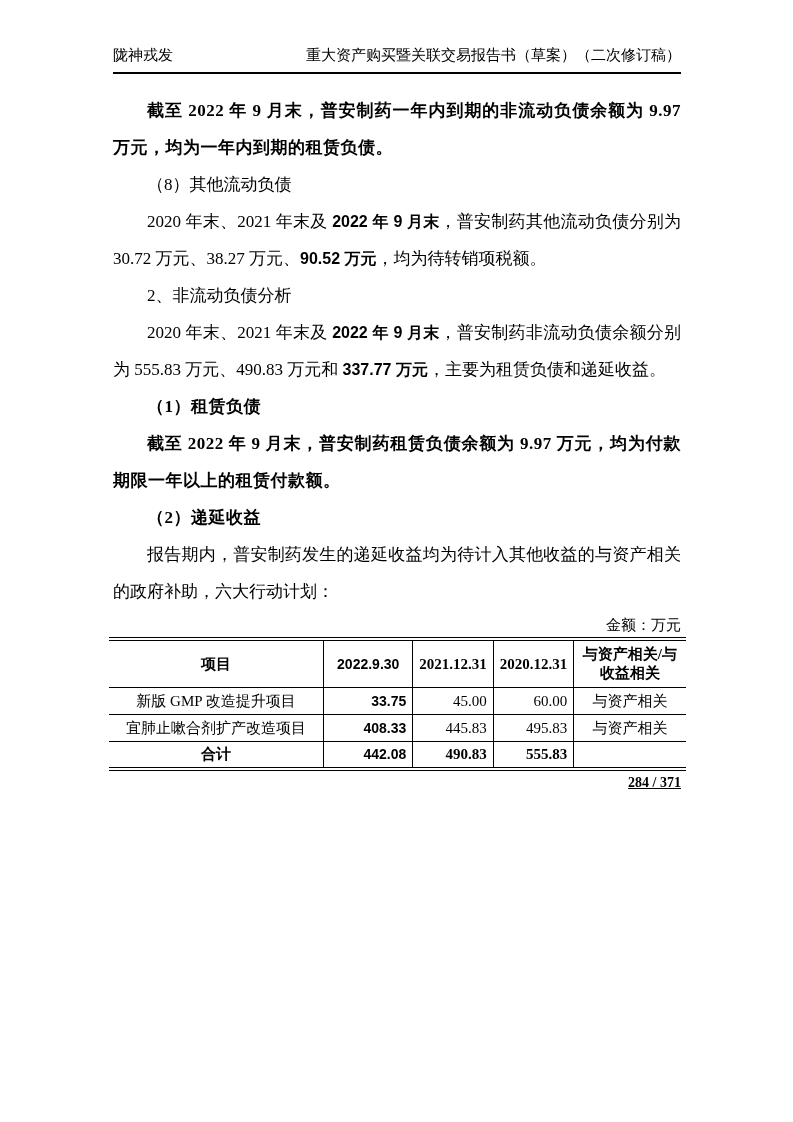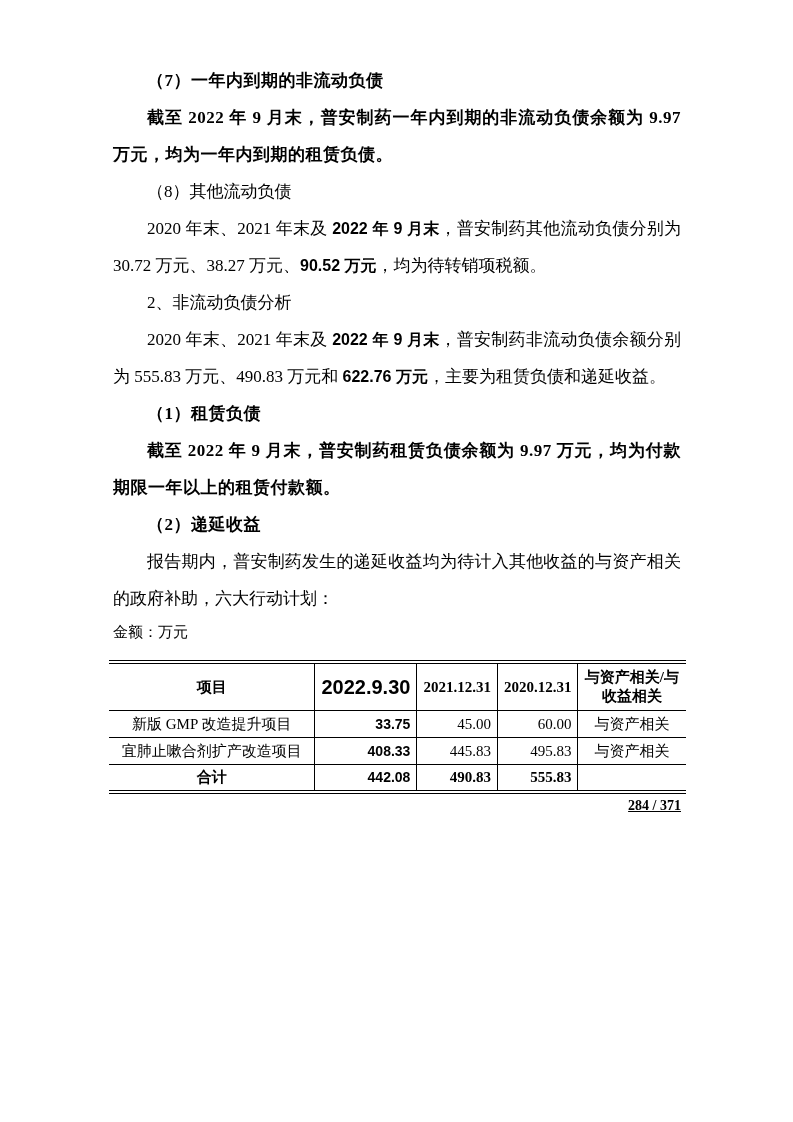--- a/index.html
+++ b/index.html
@@ -30,25 +30,25 @@
   p.body, p.head {
     font-size: 17px;
     line-height: 37px;
     text-indent: 2em;
     text-align: justify;
   }
   p.kai { font-weight: bold; letter-spacing: 0.5px; }
   b.num { font-family: "Liberation Sans", "DejaVu Sans", sans-serif; font-size: 16px; }
   p.tight { line-height: 32px; margin-top: 10px; }
   .unit-line {
-    text-align: left;
+    text-align: right;
     font-size: 15px;
     line-height: 22px;
     margin-top: 4px;
-    margin-bottom: 17px;
+    margin-bottom: 1px;
   }
   
   table.t {
     width: 101.5%;
     margin-left: -4px;
     border-collapse: collapse;
     border-top: 4px double #000;
     border-bottom: 4px double #000;
     font-size: 15px;
   }
@@ -59,51 +59,54 @@
   }
   table.t th:first-child, table.t td:first-child { border-left: none; }
   table.t th:last-child, table.t td:last-child { border-right: none; }
   table.t th { border-top: none; font-weight: bold; text-align: center; padding-top: 4px; padding-bottom: 4px; }
   table.t tr:last-child td { border-bottom: none; }
   table.t td { height: 27px; }
   td.cc { text-align: center; }
   td.rr { text-align: right; padding-right: 10px; }
   .bs { font-weight: bold; font-family: "Liberation Sans", "DejaVu Sans", sans-serif; font-size: 14px; }
   .bserif { font-weight: bold; }
-  th.sans { font-family: "Liberation Sans", "DejaVu Sans", sans-serif; font-size: 20px; }
+  th.sans { font-family: "Liberation Sans", "DejaVu Sans", sans-serif; font-size: 14px; }
   
   .page-number {
     text-align: right;
     font-weight: bold;
     font-size: 14px;
     line-height: 20px;
     margin-top: 2px;
     text-decoration: underline;
   }
 </style>
 </head>
 <body>
 
 <div class="page">
 
+  <div class="running-header">
+    <span class="rh-left">陇神戎发</span>
+    <span class="rh-right">重大资产购买暨关联交易报告书（草案）（二次修订稿）</span>
+  </div>
 
   <div class="content">
 
 
-    <p class="head kai">（7）一年内到期的非流动负债</p>
 
     <p class="body kai">截至 2022 年 9 月末，普安制药一年内到期的非流动负债余额为 9.97 万元，均为一年内到期的租赁负债。</p>
 
     <p class="head">（8）其他流动负债</p>
 
     <p class="body"><span>2020 年末、2021 年末及 </span><b class="num">2022 年 9 月末</b><span>，普安制药其他流动负债分别为 30.72 万元、38.27 万元、</span><b class="num">90.52 万元</b><span>，均为待转销项税额。</span></p>
 
     <p class="head">2、非流动负债分析</p>
 
-    <p class="body"><span>2020 年末、2021 年末及 </span><b class="num">2022 年 9 月末</b><span>，普安制药非流动负债余额分别为 555.83 万元、490.83 万元和 </span><b class="num">622.76 万元</b><span>，主要为租赁负债和递延收益。</span></p>
+    <p class="body"><span>2020 年末、2021 年末及 </span><b class="num">2022 年 9 月末</b><span>，普安制药非流动负债余额分别为 555.83 万元、490.83 万元和 </span><b class="num">337.77 万元</b><span>，主要为租赁负债和递延收益。</span></p>
 
     <p class="head kai">（1）租赁负债</p>
 
     <p class="body kai">截至 2022 年 9 月末，普安制药租赁负债余额为 9.97 万元，均为付款期限一年以上的租赁付款额。</p>
 
     <p class="head kai">（2）递延收益</p>
 
     <p class="body">报告期内，普安制药发生的递延收益均为待计入其他收益的与资产相关的政府补助，六大行动计划：</p>
 
     <div class="unit-line">金额：万元</div>

